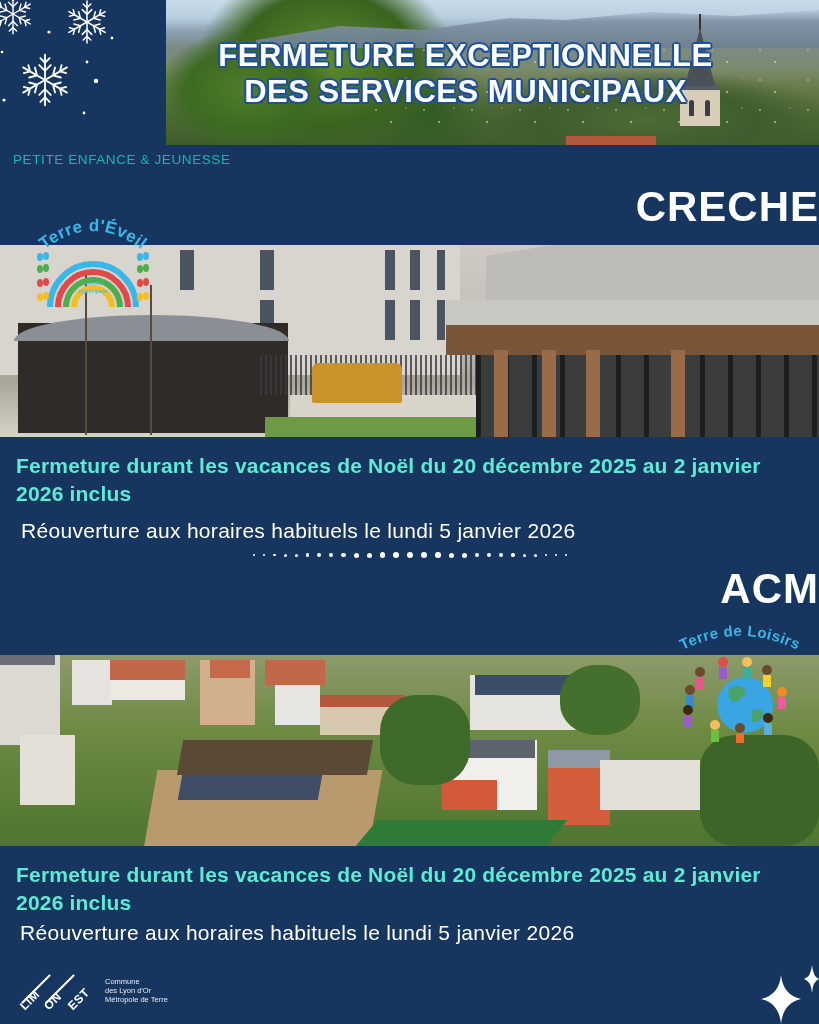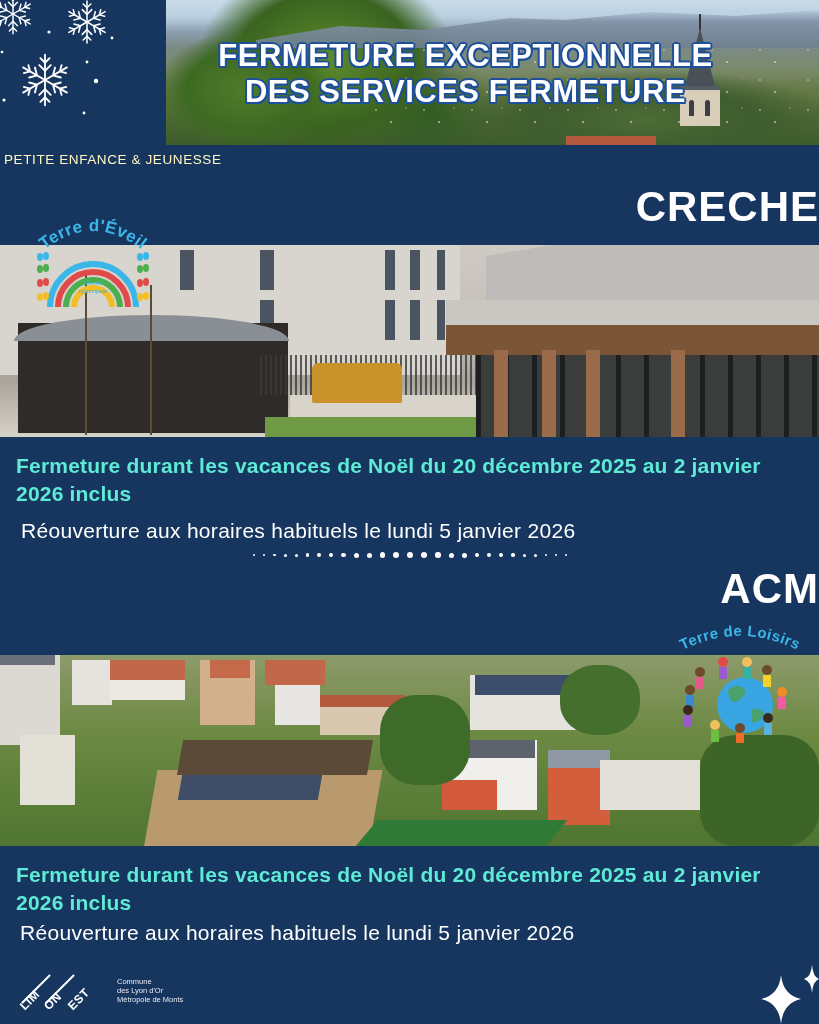--- a/index.html
+++ b/index.html
@@ -48,21 +48,21 @@
   .title {
     position: absolute; left: 0; top: 38px; width: 819px; text-align: center;
     font-weight: 700; font-size: 31px; line-height: 36px; letter-spacing: 0.5px;
     color: #fff;
     text-shadow: 2px 0 0 #1e4f9a, -2px 0 0 #1e4f9a, 0 2px 0 #1e4f9a, 0 -2px 0 #1e4f9a,
                  1.5px 1.5px 0 #1e4f9a, -1.5px 1.5px 0 #1e4f9a, 1.5px -1.5px 0 #1e4f9a, -1.5px -1.5px 0 #1e4f9a;
     padding-left: 112px; padding-right: 0;
   }
   .title span { display: block; }
 
-  .category { position: absolute; left: 4px; top: 152px; font-size: 13.5px; letter-spacing: 0.6px; color: #fef9c3; }
+  .category { position: absolute; left: 13px; top: 152px; font-size: 13.5px; letter-spacing: 0.6px; color: #14b8a6; }
 
   .section-heading { position: absolute; left: 0; width: 819px; text-align: right; font-size: 42px; letter-spacing: 1px; color: #fff; font-weight: bold; }
   .h-creche { top: 183px; }
   .h-acm { top: 565px; }
 
   
   .photo-creche {
     position: absolute; left: 0; top: 245px; width: 819px; height: 192px; overflow: hidden;
     background: linear-gradient(180deg, #cfcbc4 0%, #c1bcb4 50%, #a9a49a 70%, #d6d2c8 100%);
   }
@@ -98,21 +98,21 @@
   .photo-acm {
     position: absolute; left: 0; top: 655px; width: 819px; height: 191px; overflow: hidden;
     background: linear-gradient(180deg, #8d9a6b 0%, #6d8a43 40%, #4f7530 100%);
   }
   .photo-acm .blk { position: absolute; }
   .logo-loisirs { position: absolute; left: 660px; top: 610px; width: 159px; height: 135px; }
 
   .logo-limonest { position: absolute; left: 15px; top: 967px; width: 180px; height: 44px; }
   .lim-text { position: absolute; font-size: 12px; font-weight: 700; color: #fff; letter-spacing: 0.5px; transform: rotate(-45deg); transform-origin: left top; }
   .lim-slash { position: absolute; width: 1.5px; height: 40px; background: #fff; transform: rotate(45deg); }
-  .commune { position: absolute; left: 102px; top: 10px; font-size: 7.5px; line-height: 9px; color: #e6ebf3; }
+  .commune { position: absolute; left: 90px; top: 10px; font-size: 7.5px; line-height: 9px; color: #e6ebf3; }
 
   .sparkle { position: absolute; }
 </style>
 </head>
 <body>
 
 <div class="poster">
 
   <div class="hero-photo">
     <div class="mountains"></div>
@@ -151,21 +151,21 @@
         <circle cx="96" cy="81" r="2.2"></circle>
       <circle cx="87" cy="62" r="1.4"></circle>
         <circle cx="4" cy="100" r="1.6"></circle>
         <circle cx="84" cy="113" r="1.4"></circle>
       <circle cx="2" cy="52" r="1.3"></circle>
     </g>
   </svg>
 
   <div class="title">
     <span>FERMETURE EXCEPTIONNELLE</span>
-    <span>DES SERVICES FERMETURE</span>
+    <span>DES SERVICES MUNICIPAUX</span>
   </div>
 
   <div class="category">PETITE ENFANCE &amp; JEUNESSE</div>
 
   <div class="section-heading h-creche">CRECHE</div>
 
   <div class="photo-creche">
     <div class="pc-building">
       <div class="win" style="left:180px;top:5px"></div>
         <div class="win" style="left:260px;top:5px"></div>
@@ -335,21 +335,21 @@
 
   <div class="logo-limonest">
     <span class="lim-text" style="left:2px;top:36px">LIM</span>
     <span class="lim-slash" style="left:20px;top:2px"></span>
     <span class="lim-text" style="left:26px;top:36px">ON</span>
     <span class="lim-slash" style="left:44px;top:2px"></span>
     <span class="lim-text" style="left:50px;top:36px">EST</span>
     <div class="commune">
       <div>Commune</div>
       <div>des Lyon d'Or</div>
-      <div>Métropole de Monts</div>
+      <div>Métropole de Terre</div>
     </div>
   </div>
 
   <svg class="sparkle" style="left:755px;top:965px" width="64" height="59" viewBox="0 0 64 59">
     <path d="M26,10 Q28,30 46,34 Q28,38 26,59 Q24,38 6,34 Q24,30 26,10z" fill="#fff"></path>
     <path d="M57,0 Q58,12 64,14 Q58,16 57,28 Q56,16 49,14 Q56,12 57,0z" fill="#fff"></path>
   </svg>
 </div>
 
 </body></html>

